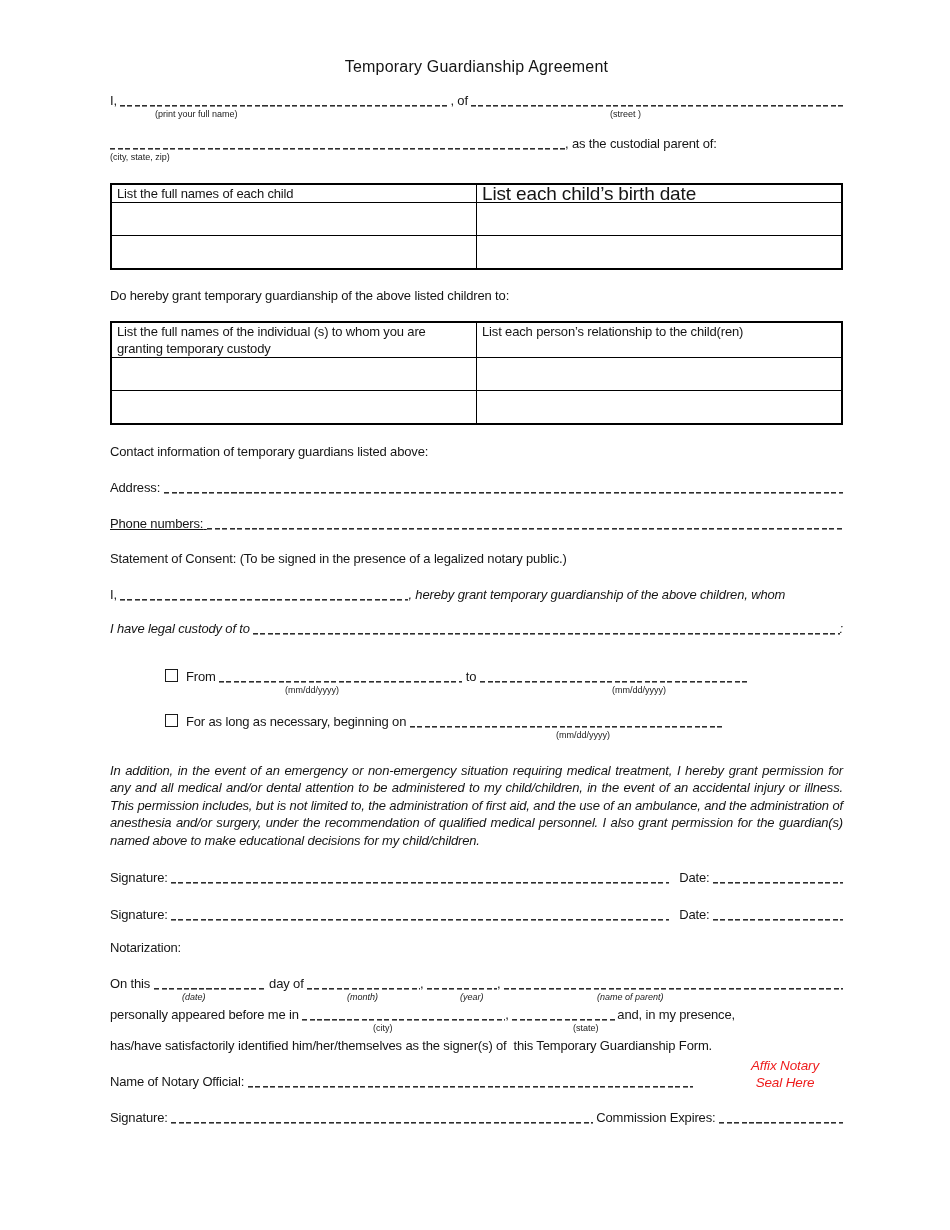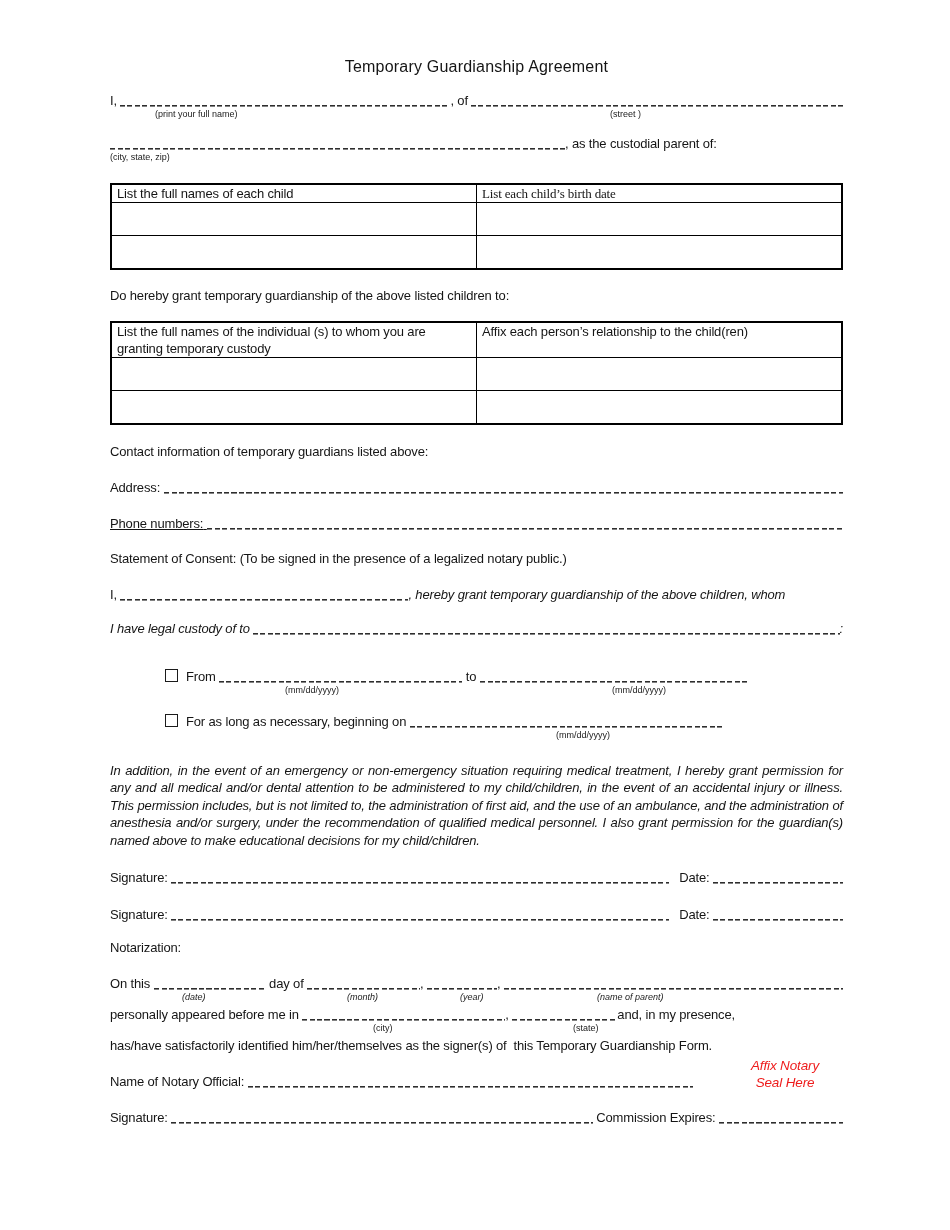--- a/index.html
+++ b/index.html
@@ -30,21 +30,21 @@
     background-position:0 100%;
     background-repeat:no-repeat;
     transform:translateY(2px);
   }
   .fill{flex:1 1 auto !important;}
   .labelrow{position:relative;height:12px;font-size:9px;line-height:11px;letter-spacing:0;color:#1b1b1b;}
   .labelrow span{position:absolute;top:0;white-space:nowrap;}
   .it{font-style:italic;}
   table.grid{border-collapse:collapse;width:100%;table-layout:fixed;}
   table.grid td{border:1px solid #000;padding:0 5px;vertical-align:top;}
-  td.serif{font-family:Liberation Serif, serif;font-size:13px;padding-left:12px;}
+  td.serif{font-family:Liberation Sans, sans-serif;font-size:19px;padding-left:12px;}
   .hrow td{height:16px;}
   .hrow2 td{height:32px;}
   .drow td{height:32px;}
   .cb{
     display:inline-block;flex:0 0 auto;
     width:11px;height:11px;
     border:1.5px solid #1b1b1b;
     margin-right:8px;
     transform:translateY(1px);
   }
@@ -114,21 +114,21 @@
   <div style="margin-top:17px;">Do hereby grant temporary guardianship of the above listed children to:</div>
 
   <table class="grid" style="margin-top:17px;border:2px solid #000;">
     <colgroup>
         <col style="width:50%">
         <col style="width:50%">
       </colgroup>
     <tbody>
         <tr class="hrow2">
       <td>List the full names of the individual (s) to whom you are granting temporary custody</td>
-      <td>Affix each person’s relationship to the child(ren)</td>
+      <td>List each person’s relationship to the child(ren)</td>
     </tr>
     <tr class="drow">
       <td></td>
       <td></td>
     </tr>
     <tr class="drow">
       <td></td>
       <td></td>
     </tr>
   </tbody>

